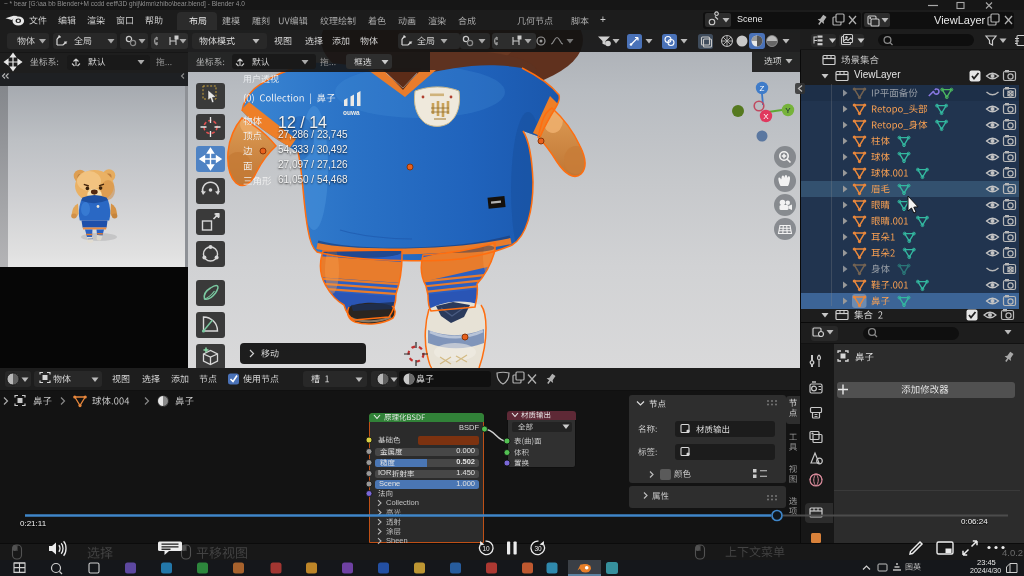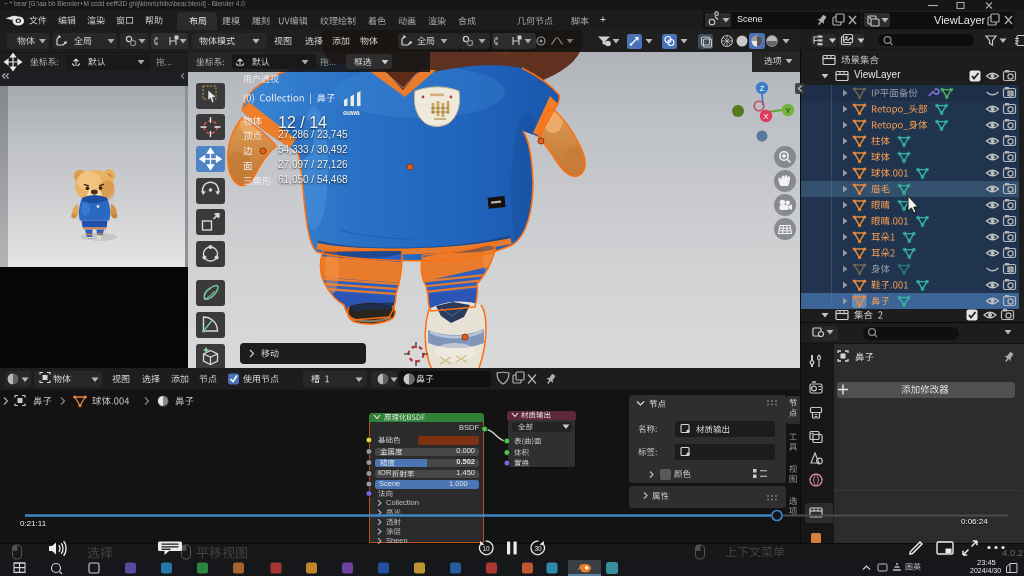--- a/index.html
+++ b/index.html
@@ -302,21 +302,21 @@
 <div class="t" style="left:278px;top:115.4px;font-size:16px;color:#f2f2f2;text-shadow:0 1px 2px rgba(0,0,0,0.8);">12 / 14</div>
 <div class="t" style="left:278px;top:130.4px;font-size:10px;color:#f2f2f2;text-shadow:0 1px 2px rgba(0,0,0,0.8);">27,286 / 23,745</div>
 <div class="t" style="left:278px;top:145.4px;font-size:10px;color:#f2f2f2;text-shadow:0 1px 2px rgba(0,0,0,0.8);">54,333 / 30,492</div>
 <div class="t" style="left:278px;top:160.4px;font-size:10px;color:#f2f2f2;text-shadow:0 1px 2px rgba(0,0,0,0.8);">27,097 / 27,126</div>
 <div class="t" style="left:278px;top:175.4px;font-size:10px;color:#f2f2f2;text-shadow:0 1px 2px rgba(0,0,0,0.8);">61,050 / 54,468</div>
 <div class="t" style="left:854px;top:70.4px;font-size:10px;color:#e4e4e4;">ViewLayer</div>
 <div class="t" style="left:455px;width:24px;text-align:right;top:424.3px;font-size:7.5px;color:#d8d8d8;">BSDF</div>
 <div class="t" style="left:449px;width:26px;text-align:right;top:447.3px;font-size:7.5px;color:#e0e0e0;">0.000</div>
 <div class="t" style="left:449px;width:26px;text-align:right;top:458.3px;font-size:7.5px;color:#e0e0e0;font-weight:bold;">0.502</div>
 <div class="t" style="left:449px;width:26px;text-align:right;top:469.3px;font-size:7.5px;color:#e0e0e0;">1.450</div>
-<div class="t" style="left:449px;width:26px;top:479.8px;font-size:7.5px;color:#e0e0e0;">1.000</div>
+<div class="t" style="left:449px;width:26px;text-align:right;top:479.8px;font-size:7.5px;color:#e0e0e0;">1.000</div>
 <div class="t" style="left:386px;top:498.8px;font-size:7.5px;color:#c0c0c0;">Collection</div>
 <div class="t" style="left:378px;top:469.3px;font-size:7.5px;color:#e0e0e0;">IOR </div>
 <div class="t" style="left:379px;top:479.8px;font-size:7.5px;color:#e0e0e0;">Scene</div>
 <div class="t" style="left:4px;top:1.4px;font-size:6.5px;color:#8f8f8f;">~ * bear [G:\aa bb Blender+M ccdd eeff\3D ghij\klmn\zhibo\bear.blend] - Blender 4.0</div>
 <div class="t" style="left:737px;top:15.0px;font-size:9px;color:#e8e8e8;">Scene</div>
 <div class="t" style="left:934px;top:15.0px;font-size:11px;color:#e8e8e8;">ViewLayer</div>
 <div class="t" style="left:1002px;top:547.7px;font-size:9.5px;color:#6a6a6a;">4.0.2</div>
 <div class="t" style="left:977px;top:559.3px;font-size:7.5px;color:#e8e8e8;">23:45</div>
 <div class="t" style="left:970px;top:567.1px;font-size:7px;color:#e8e8e8;">2024/4/30</div>
 <div class="t" style="left:600px;top:14.9px;font-size:10px;color:#cccccc;">+</div>

